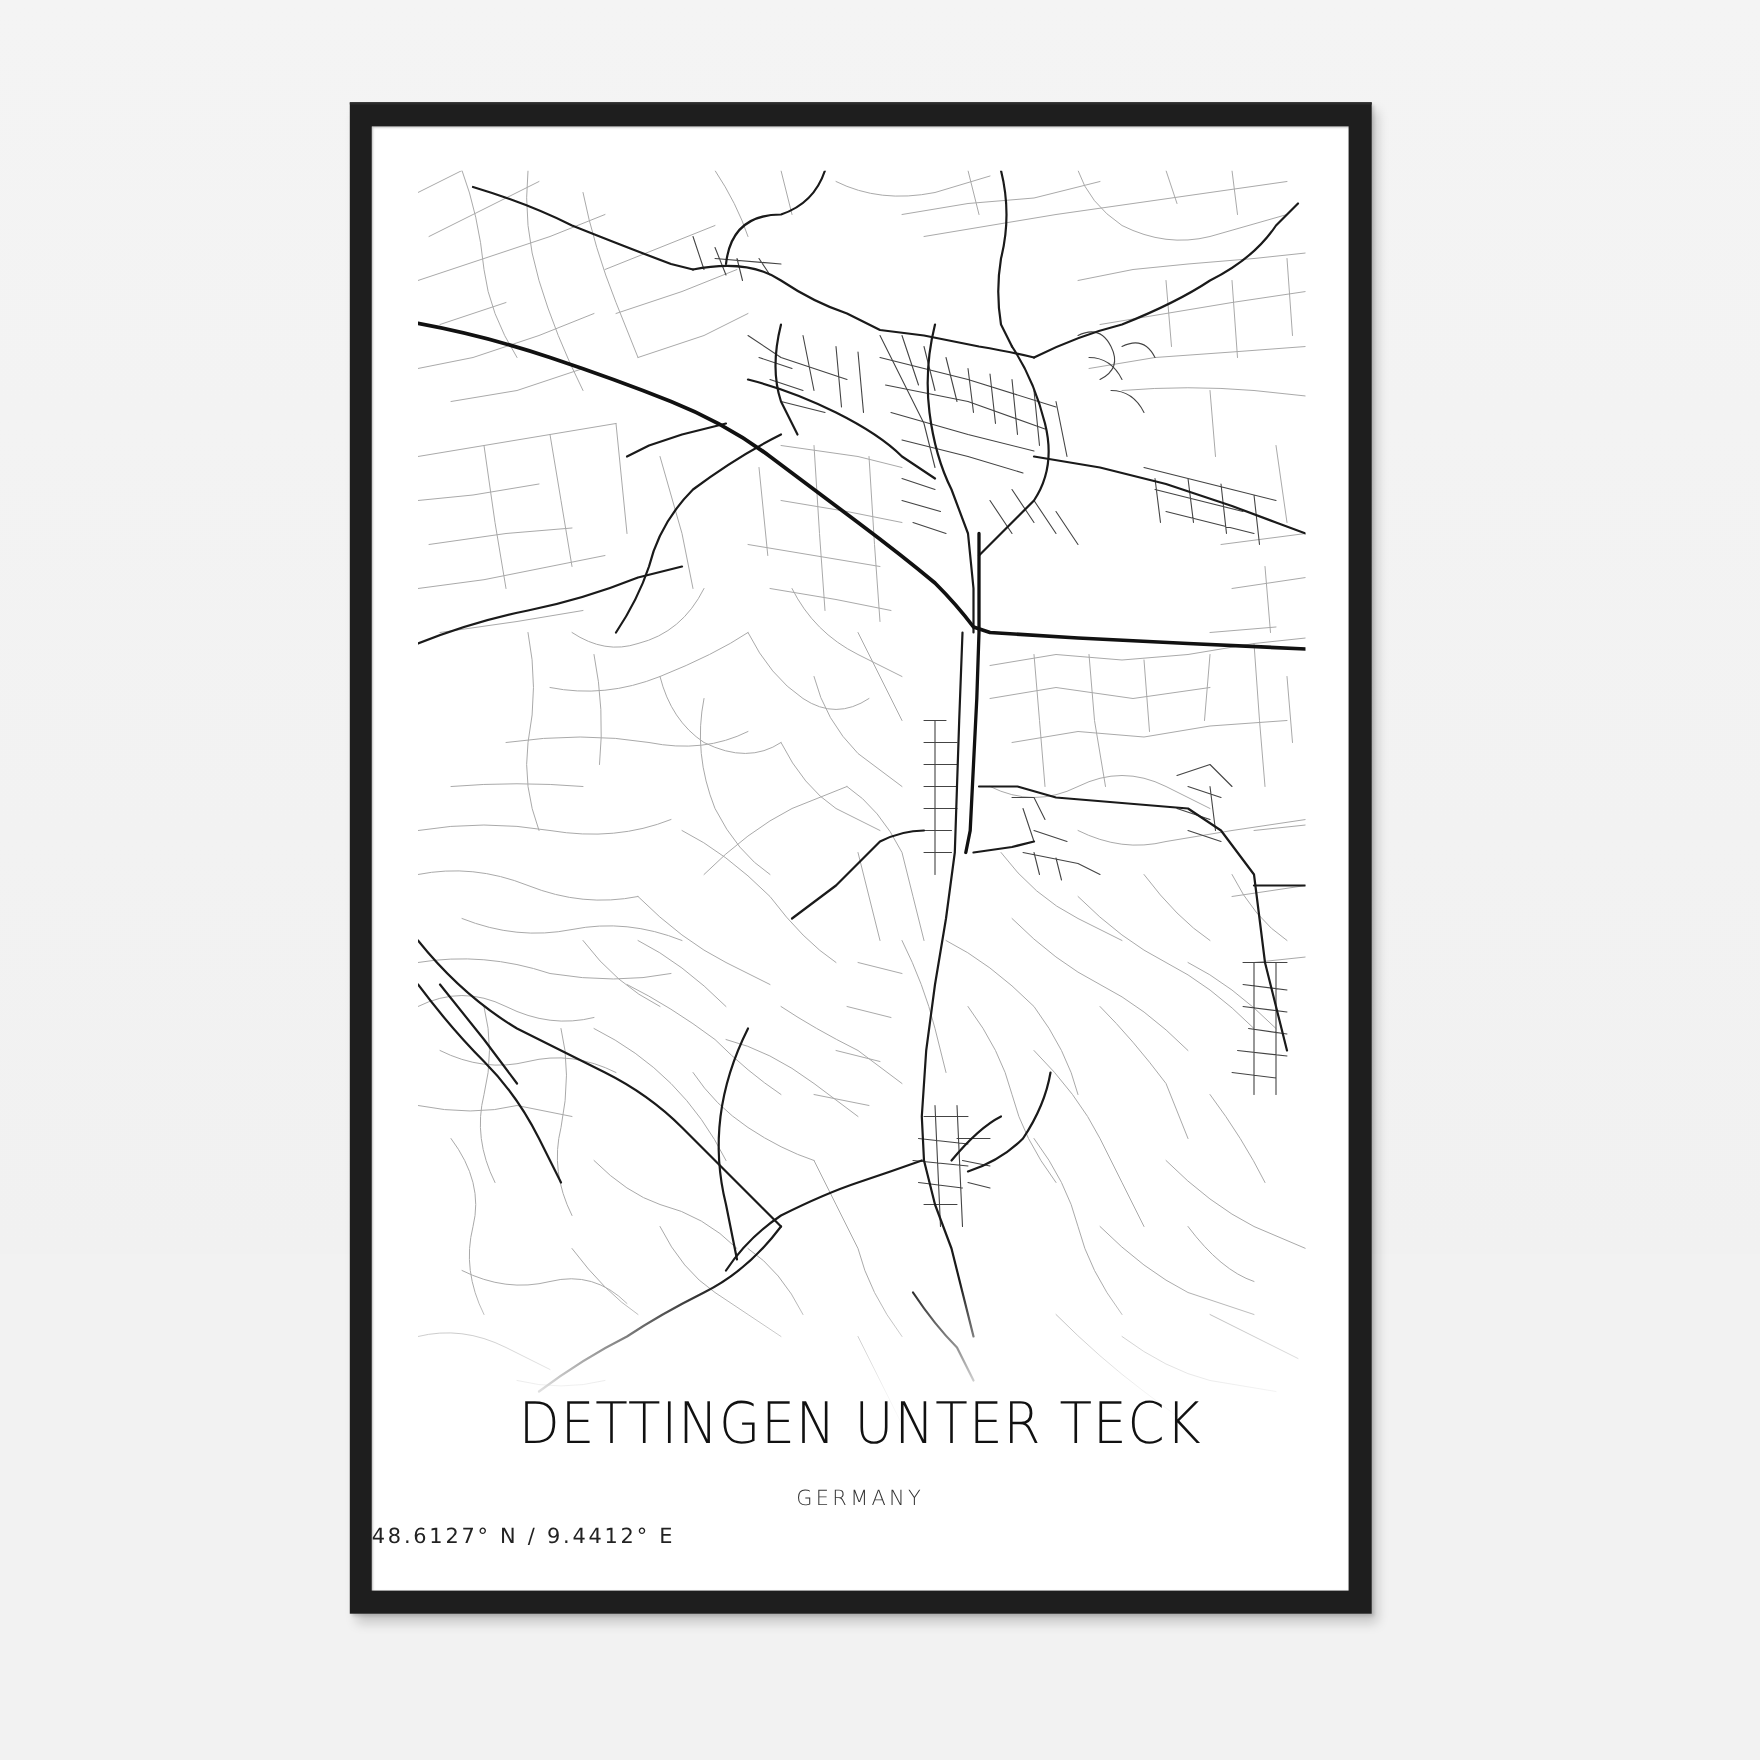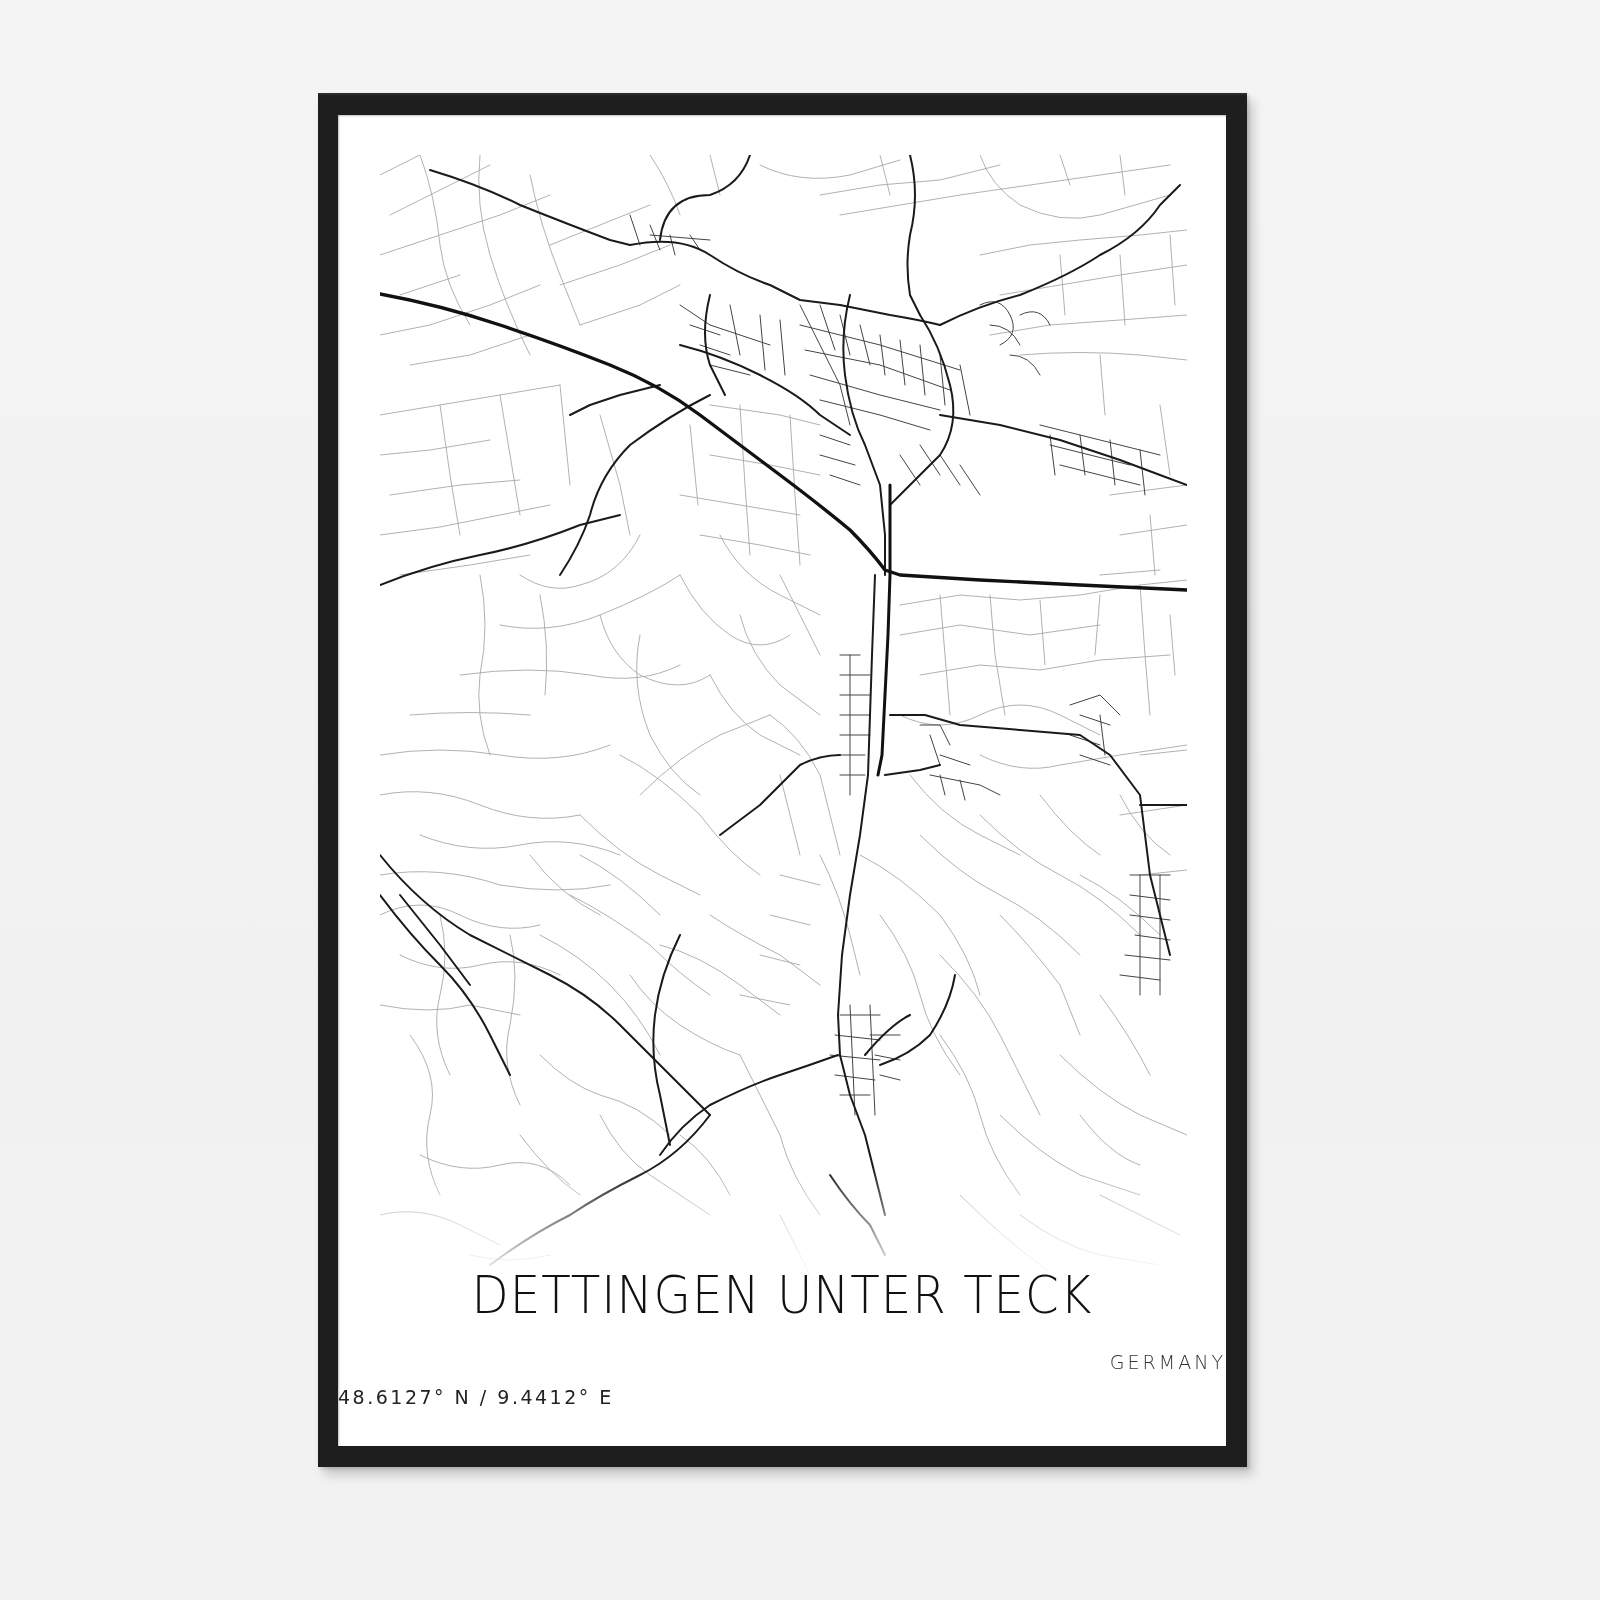--- a/index.html
+++ b/index.html
@@ -66,21 +66,21 @@
       color: #111;
       line-height: 60px;
       transform: scaleX(0.93);
       -webkit-text-stroke: 0px;
     }
     .subtitle {
       position: absolute;
       left: 0;
       right: 0;
       top: 1235px; 
-      text-align: right;
+      text-align: center;
       font-family: "DejaVu Sans", sans-serif;
       font-size: 19px;
       letter-spacing: 3px;
       color: #333;
       line-height: 24px;
       font-weight: 300;
     }
     .coords {
       position: absolute;
       left: 0;

